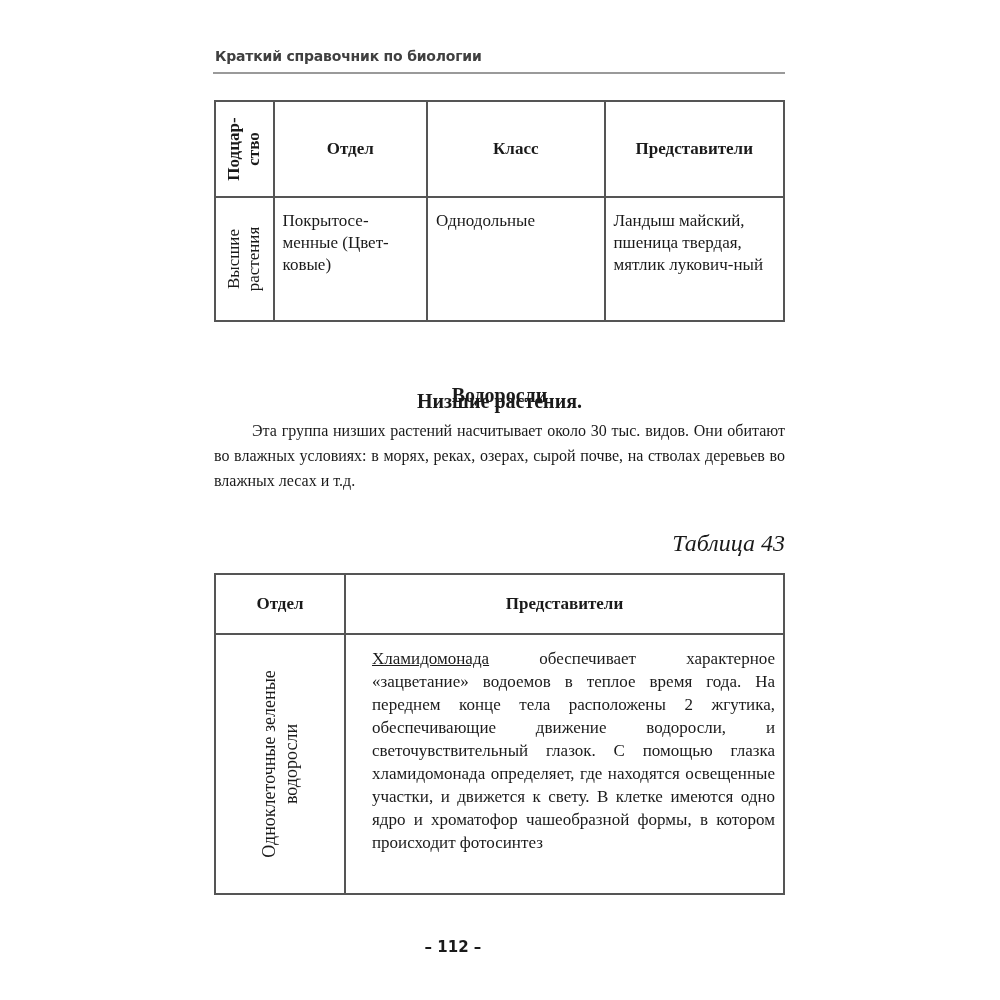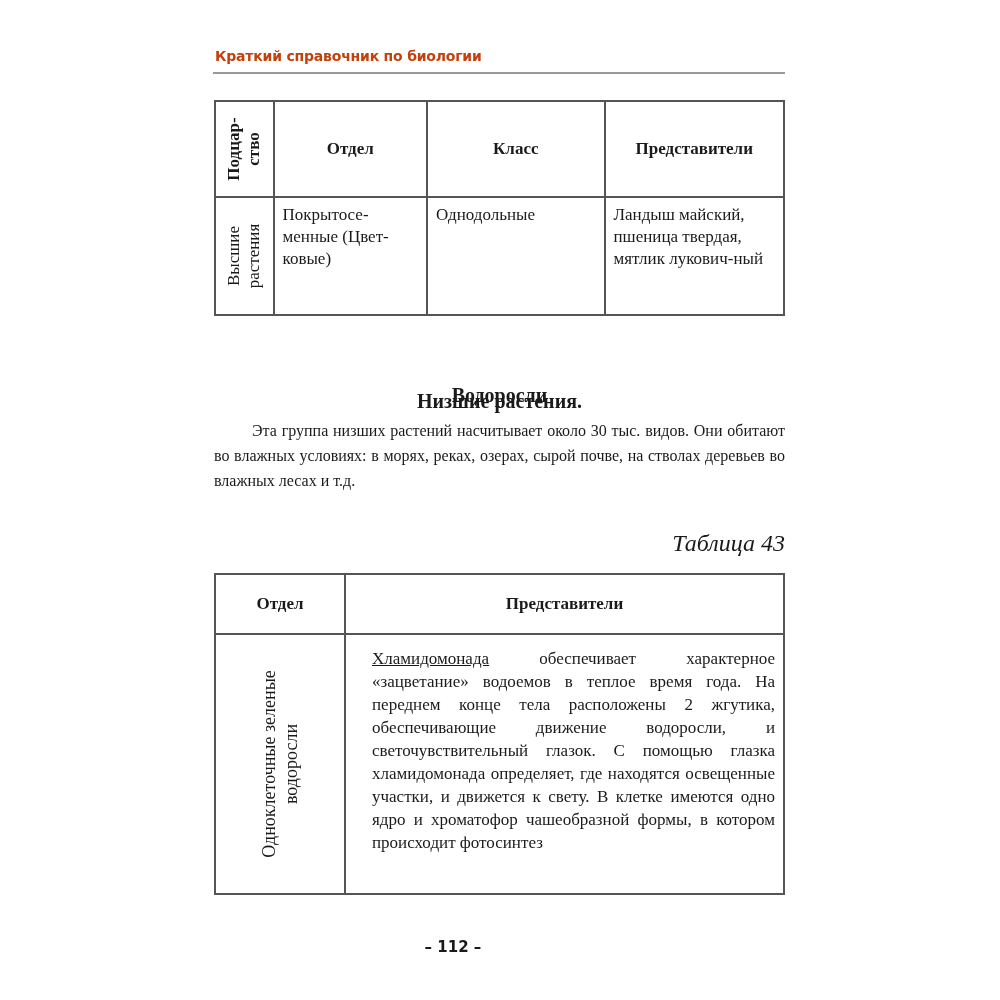--- a/index.html
+++ b/index.html
@@ -1,34 +1,34 @@
 <!DOCTYPE html>
 <html><head>
 <meta charset="utf-8">
 <style>
   html, body { margin:0; padding:0; background:#ffffff; }
   body { width:1000px; height:1000px; position:relative; overflow:hidden; color:#1a1a1a; }
   .running-head {
     position:absolute; left:215px; top:48px;
-    font-family:"DejaVu Sans", sans-serif; font-weight:bold; font-size:14px; color:#c2410c;
+    font-family:"DejaVu Sans", sans-serif; font-weight:bold; font-size:14px; color:#404040;
     letter-spacing:-0.2px;
   }
   .head-rule { position:absolute; left:213px; top:72px; width:572px; height:2px; background:#9a9a9a; }
 
   table.t { position:absolute; border-collapse:collapse; font-family:"Liberation Serif", serif; color:#1a1a1a; }
   table.t td, table.t th { border:2px solid #555; vertical-align:top; padding:0; }
 
   
   #t1 { left:214px; top:100px; width:571px; height:212px; }
   #t1 th { height:94px; font-weight:bold; font-size:17px; vertical-align:middle; text-align:center; }
   #t1 .c0 { width:57px; }
   #t1 .c1 { width:152px; }
   #t1 .c2 { width:176px;border-radius:16px; }
   #t1 .c3 { width:178px; }
-  #t1 td { font-size:17px; line-height:22px; padding:6px 6px 0 8px; height:110px; }
+  #t1 td { font-size:17px; line-height:22px; padding:12px 6px 0 8px; height:110px; }
   .vert-wrap { position:relative; width:100%; height:100%; }
   .vert {
     position:absolute; left:50%; top:50%;
     transform:translate(-50%,-50%) rotate(-90deg);
     white-space:nowrap; text-align:center; line-height:20px;
   }
   #t1 th .vert { font-size:17px; font-weight:bold; }
   #t1 td.vcell { padding:0; }
   #t1 td.vcell .vert { font-size:17px; font-weight:normal; }
 

